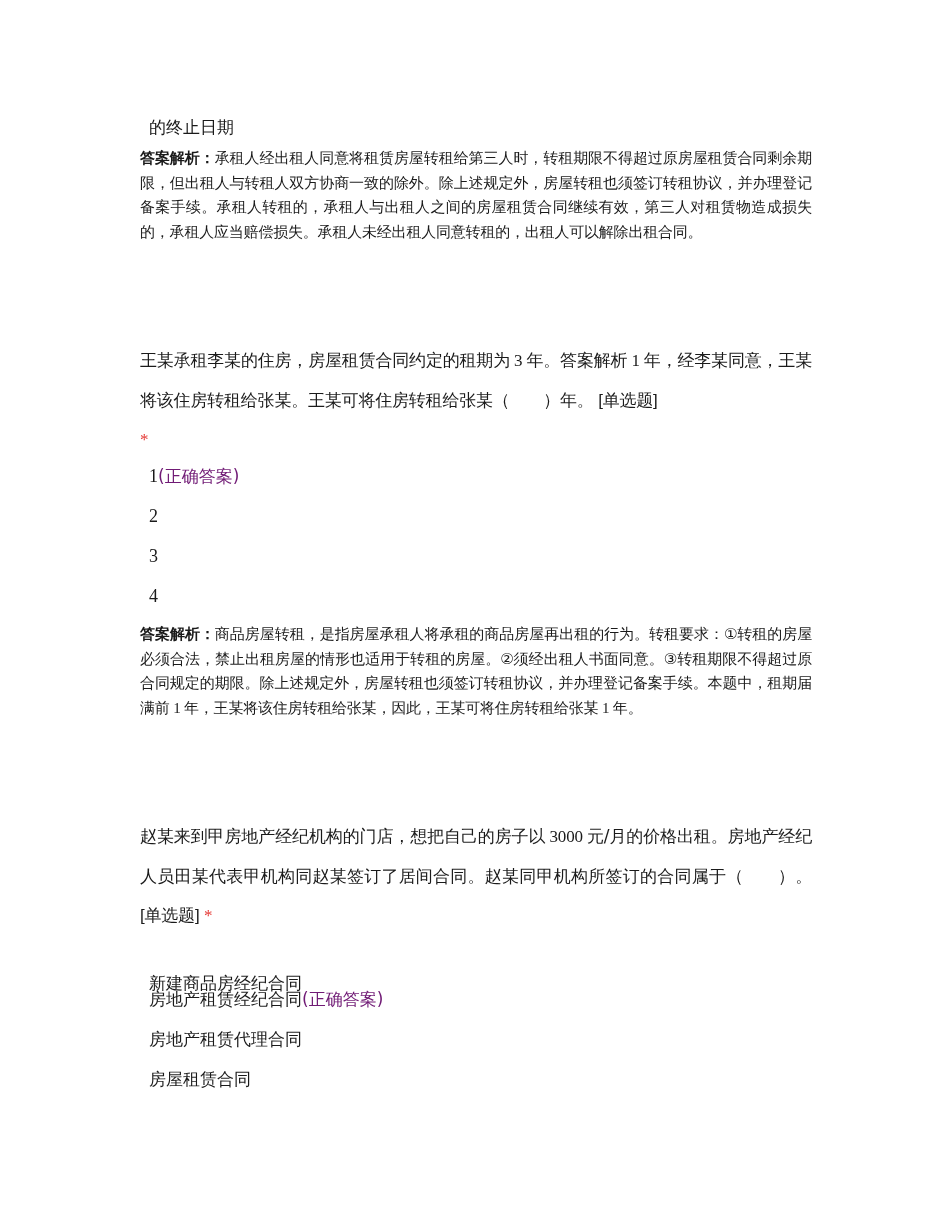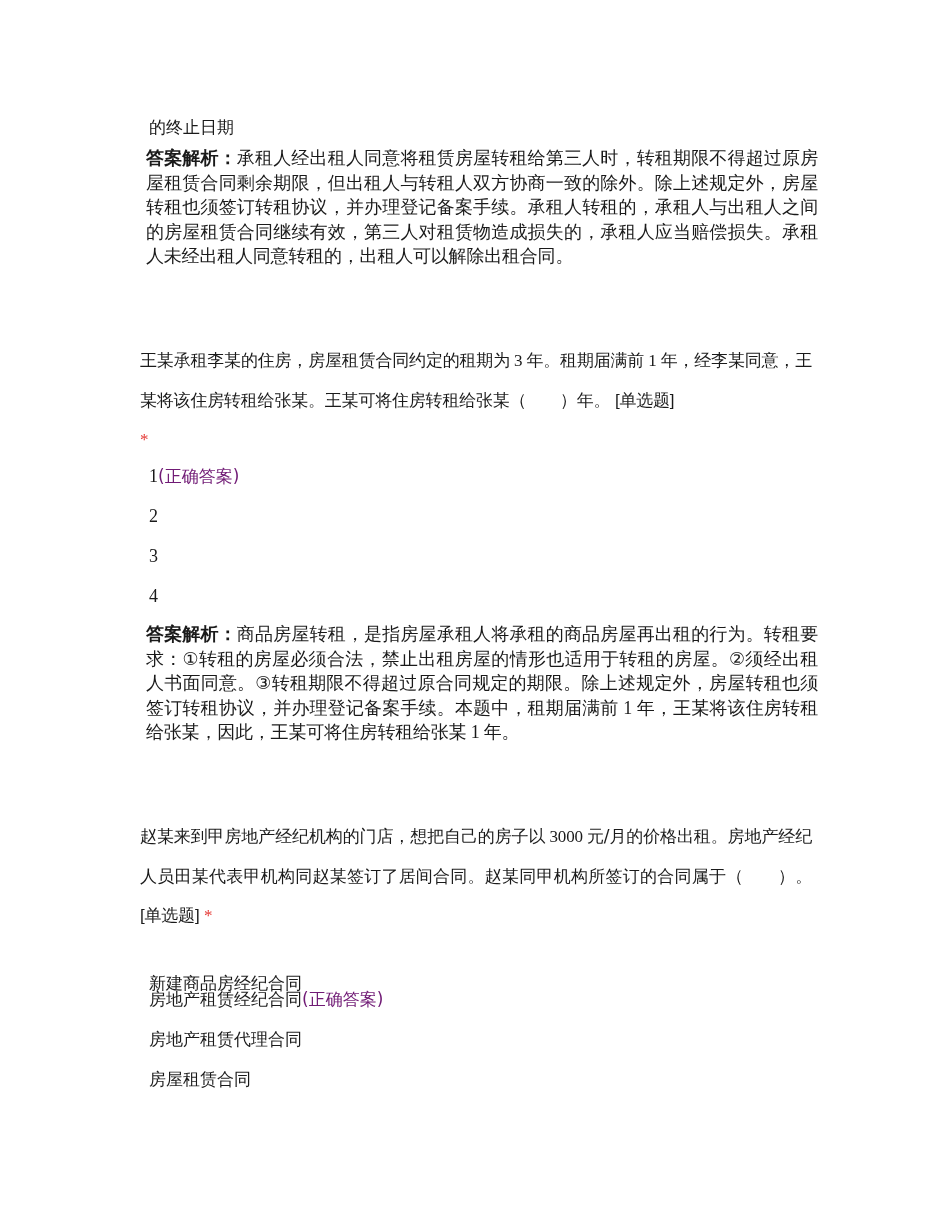--- a/index.html
+++ b/index.html
@@ -24,23 +24,23 @@
     .abs { position: absolute; white-space: nowrap; }
     .fragment {
       left: 9px;
       top: 116px;
       font-size: 17px;
       line-height: 22px;
       text-align: center;
     }
     .analysis {
       position: absolute;
-      left: 6px;
+      left: 0;
       width: 672px;
-      font-size: 18px;
+      font-size: 15px;
       line-height: 24.6px;
       text-align: justify;
       letter-spacing: -0.2px;
     }
     .analysis .label { font-weight: bold; }
     .question {
       position: absolute;
       left: 0;
       width: 672px;
       font-size: 17px;
@@ -80,21 +80,21 @@
 
 <div class="page">
 
   <div class="abs fragment">的终止日期</div>
 
   <div class="analysis" style="top:146px;">
     <span class="label">答案解析：</span><span>承租人经出租人同意将租赁房屋转租给第三人时，转租期限不得超过原房屋租赁合同剩余期限，但出租人与转租人双方协商一致的除外。除上述规定外，房屋转租也须签订转租协议，并办理登记备案手续。承租人转租的，承租人与出租人之间的房屋租赁合同继续有效，第三人对租赁物造成损失的，承租人应当赔偿损失。承租人未经出租人同意转租的，出租人可以解除出租合同。</span>
   </div>
 
   <div class="question" style="top:341px;">
-    <span>王某承租李某的住房，房屋租赁合同约定的租期为</span><span class="num"> 3 </span><span>年。租期届满前</span><span class="num"> 1 </span><span>年，经李某同意，王某将该住房转租给张某。王某可将住房转租给张某（　　）年。</span><span class="qtype"> [单选题] </span><br><span class="asterisk">*</span>
+    <span>王某承租李某的住房，房屋租赁合同约定的租期为</span><span class="num"> 3 </span><span>年。答案解析</span><span class="num"> 1 </span><span>年，经李某同意，王某将该住房转租给张某。王某可将住房转租给张某（　　）年。</span><span class="qtype"> [单选题] </span><br><span class="asterisk">*</span>
   </div>
 
   <div class="option" style="top:465px;">
     <span class="digit">1</span><span class="correct">(正确答案)</span>
   </div>
   <div class="option" style="top:505px;">
     <span class="digit">2</span>
   </div>
   <div class="option" style="top:545px;">
     <span class="digit">3</span>

